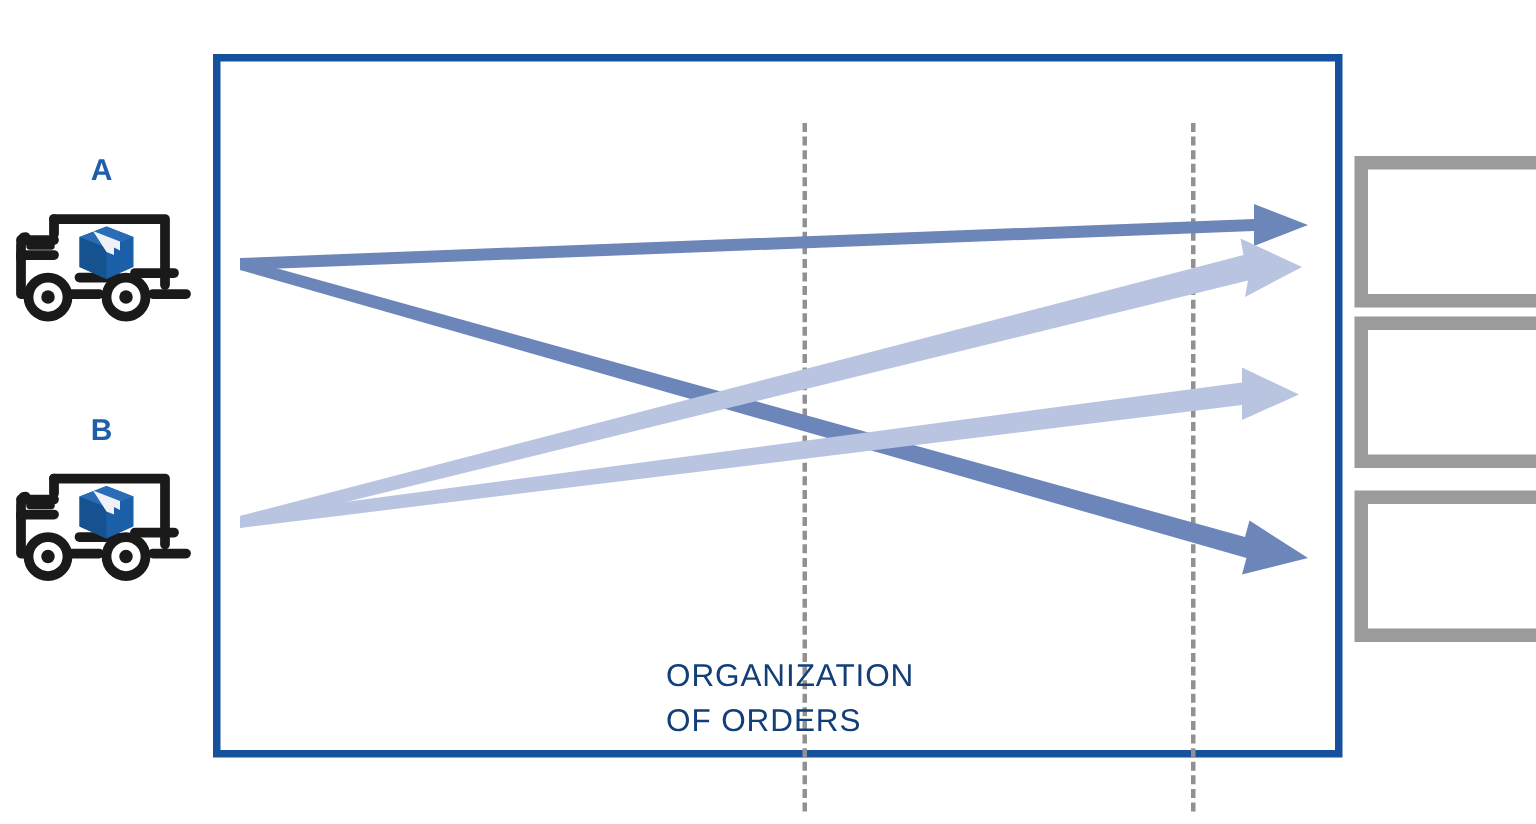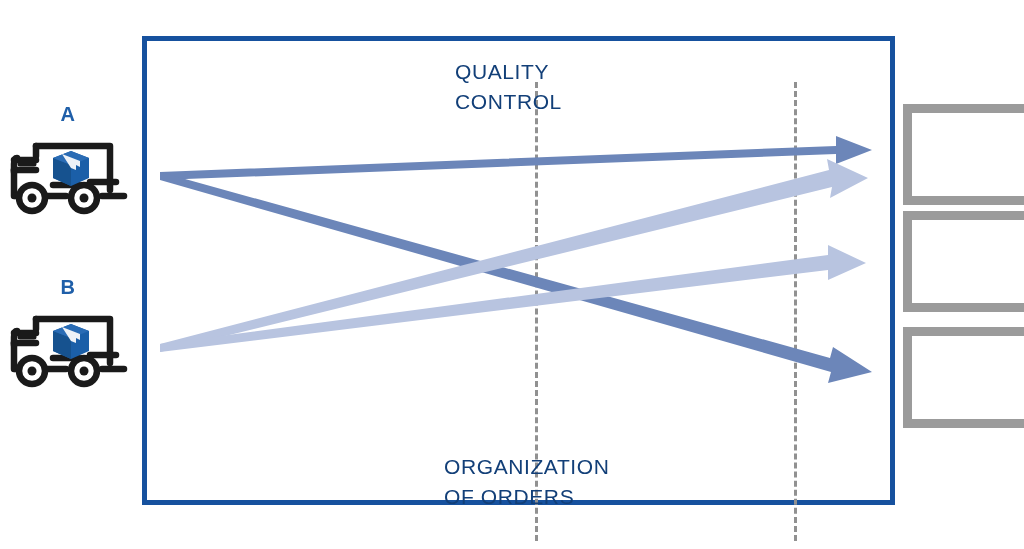--- a/index.html
+++ b/index.html
@@ -69,21 +69,21 @@
   
   .zone-label {
     position: absolute;
     color: #123f78;
     font-size: 21px;
     letter-spacing: 0.6px;
     line-height: 1.45;
     white-space: pre-line;
   }
   #label-quality  { left: 455px; top: 57px; }
-  #label-orders   { left: 444px; top: 436px; margin-top: 16px; }
+  #label-orders   { left: 444px; top: 436px; }
 
   
   #arrow-layer {
     position: absolute;
     left: 0;
     top: 0;
     width: 1024px;
     height: 549px;
     pointer-events: none;
   }
@@ -176,22 +176,20 @@
         <path d="M56 20 L74 27 L74 33 L70 31 L70 36 L65 34" fill="#eef2f7"></path>
       </g>
     </svg>
   </div>
 
   <div id="main-box">
     <div class="dashed-sep" id="dashed-sep-1"></div>
     <div class="dashed-sep" id="dashed-sep-2"></div>
   </div>
 
-  <div class="zone-label" id="label-quality">QUALITY
-CONTROL</div>
 
   <div class="zone-label" id="label-orders">ORGANIZATION
 OF ORDERS</div>
 
   <svg id="arrow-layer" viewBox="0 0 1024 549">
 
     <g>
       <path d="M160,172 L836,146 L836,136 L872,150 L836,164 L836,154 L160,180 Z" fill="#6c86b9"></path>
     </g>
 

